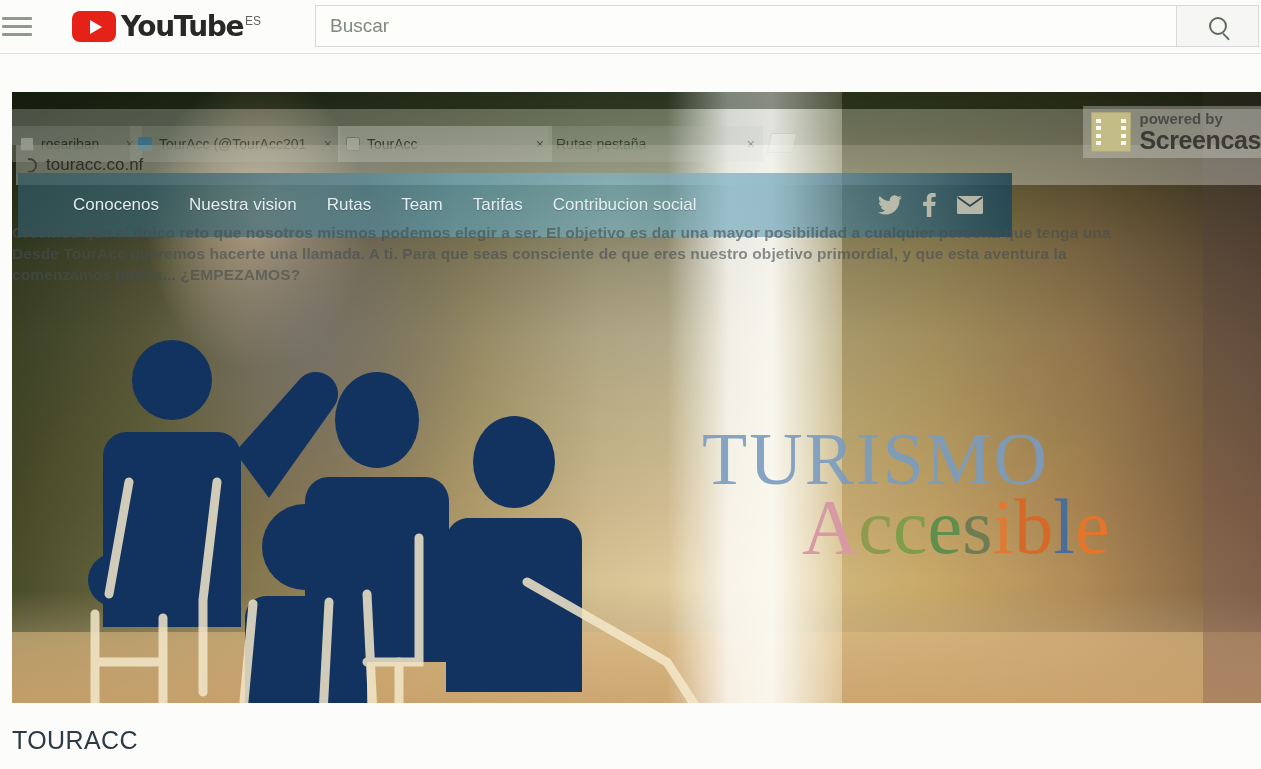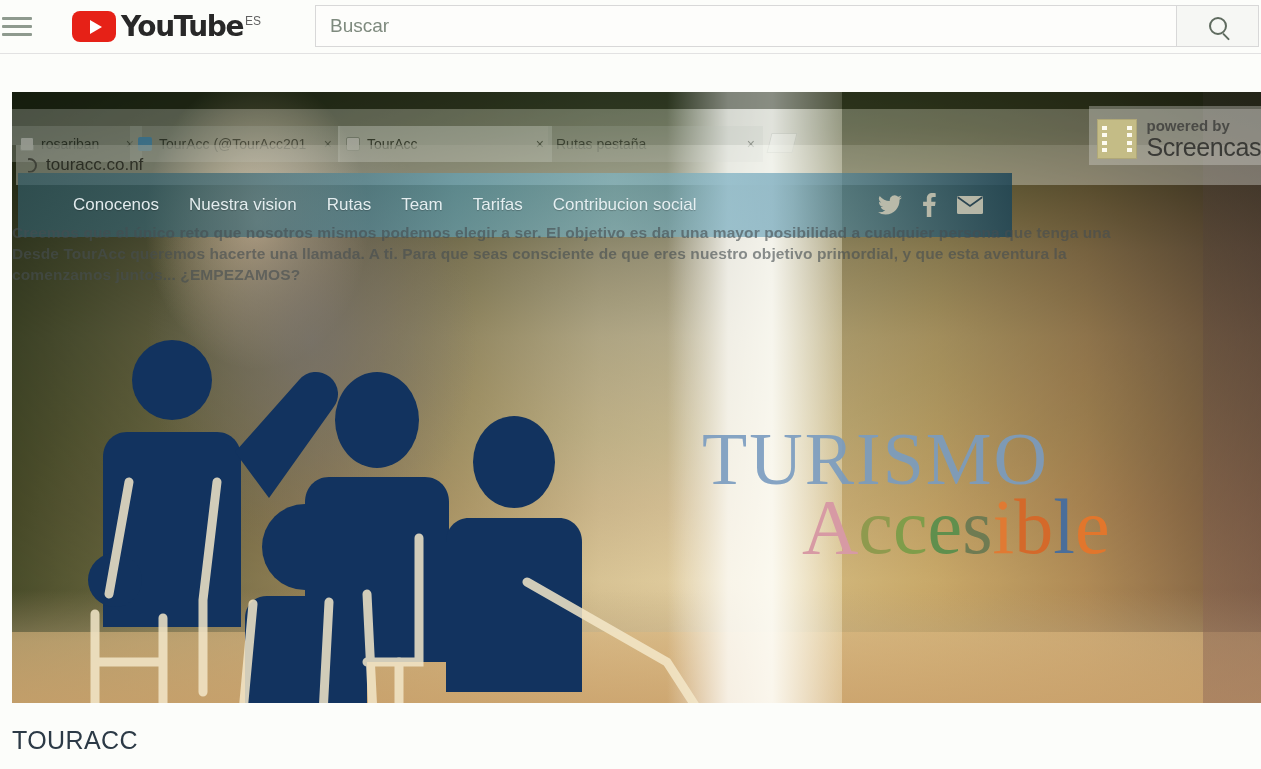--- a/index.html
+++ b/index.html
@@ -184,21 +184,21 @@
     width: 26px; height: 20px;
     background: rgba(236,240,236,.7);
     transform: skewX(-14deg);
     border: 1px solid rgba(150,158,150,.5);
   }
 
   
   .screencast {
     position: absolute; right: 0px; top: 14px;
     display: flex; align-items: center;
-    padding: 12px 0px 5px 8px;
+    padding: 5px 0px 5px 8px;
     background: rgba(220,220,215,.35);
   }
   .film {
     width: 40px; height: 40px;
     background: #c4bc86;
     display: grid; grid-template-columns: 7px 1fr 7px;
     align-items: stretch; padding: 3px;
     margin-right: 9px;
     border: 1px solid #b0a878;
   }
@@ -207,21 +207,21 @@
     align-items: center;
   }
   .film-perf i { display: block; width: 5px; height: 4px; background: #fdfbf0; }
   .film-mid { background: #c4bc86; }
   .sc-text { line-height: 1.05; }
   .sc-powered {
     font-size: 15px; color: #4a4a46; font-weight: 600;
     font-family: "Liberation Sans", sans-serif;
   }
   .sc-name {
-    font-size: 25px; color: #3a3a36; font-weight: 400;
+    font-size: 25px; color: #3a3a36; font-weight: 700;
     letter-spacing: -.4px;
     font-family: "Liberation Sans", sans-serif;
   }
 
   
   .site-nav {
     position: absolute; left: 6px; top: 81px;
     width: 994px; height: 64px;
     background: linear-gradient(to right,
        rgba(50,90,100,.72) 0%, rgba(60,105,118,.70) 22%,

